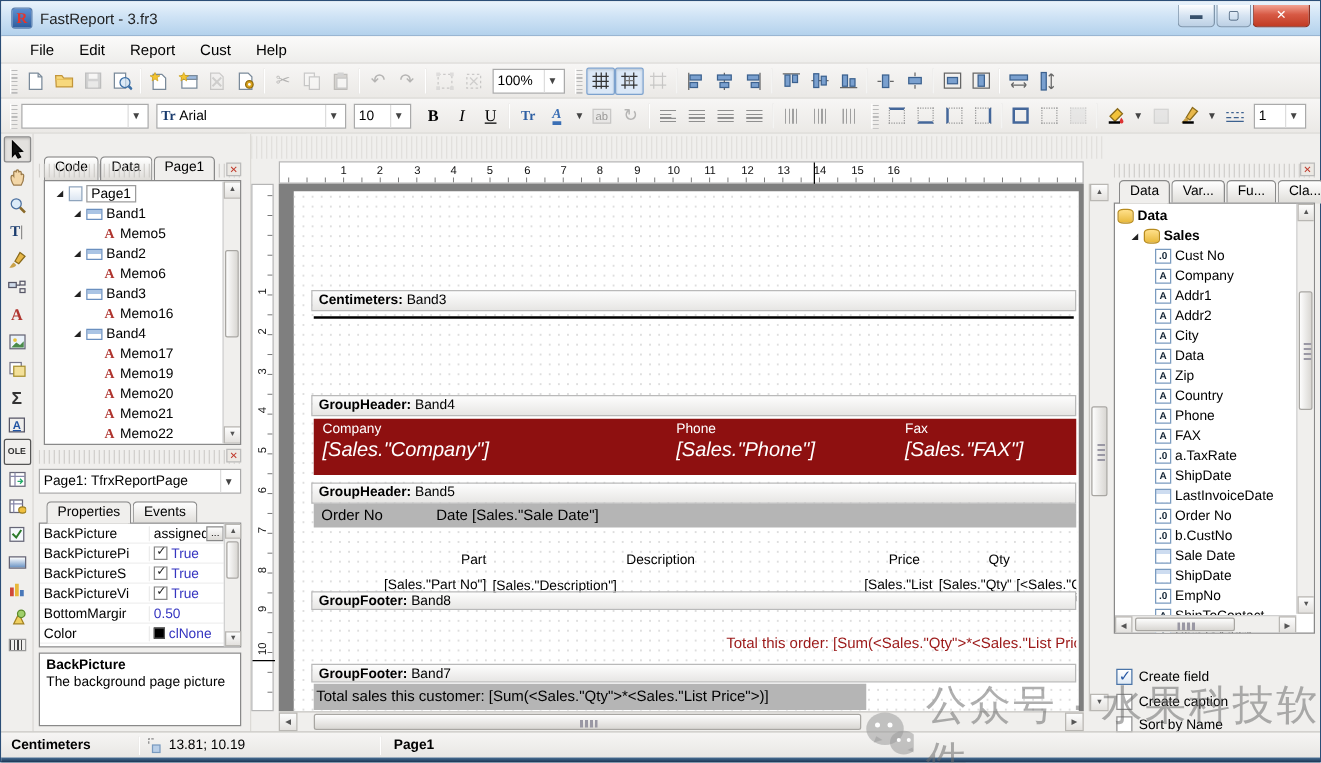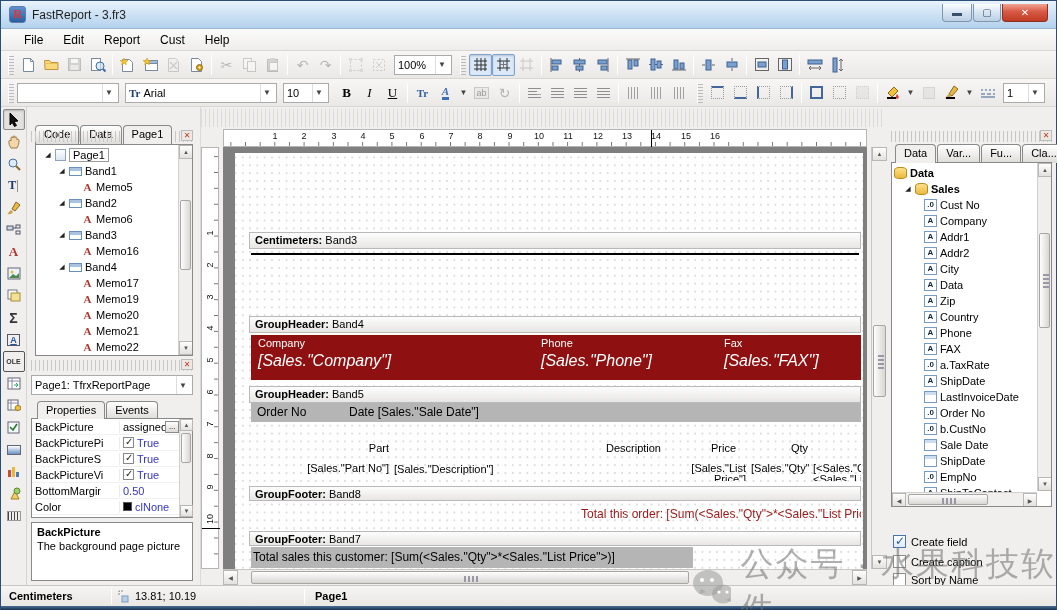--- a/index.html
+++ b/index.html
@@ -732,35 +732,35 @@
         <span style="position:absolute;left:473px;top:17px;font-size:16px;font-style:italic">[Sales."FAX"]</span>
       </div>
 
       <div class="bh" style="top:239px"><b>GroupHeader:</b> <span>Band5</span></div>
       <div class="memo" style="left:28px;top:256px;width:610px;height:19px;background:#b5b5b5;font-size:12px">
         <span style="position:absolute;left:6px;top:2px">Order No</span>
         <span style="position:absolute;left:98px;top:2px">Date [Sales."Sale Date"]</span>
       </div>
       <div class="memo" style="left:28px;top:291px;width:610px;height:20px;font-size:11px">
         <span style="position:absolute;left:58px;top:4px;width:80px;text-align:right">Part</span>
-        <span style="position:absolute;left:145px;top:4px;width:265px;text-align:right">Description</span>
+        <span style="position:absolute;left:145px;top:4px;width:265px;text-align:center">Description</span>
         <span style="position:absolute;left:415px;top:4px;width:70px;text-align:right">Price</span>
         <span style="position:absolute;left:495px;top:4px;width:62px;text-align:right">Qty</span>
         <span style="position:absolute;left:565px;top:4px;width:70px;text-align:right">Total</span>
       </div>
 
       <div class="memo" style="left:28px;top:313px;width:610px;height:23px;font-size:11px">
         <span style="position:absolute;left:40px;top:3px;width:98px;text-align:right;white-space:normal;overflow:hidden;height:18px;line-height:11px">[Sales."Part No"]</span>
         <span style="position:absolute;left:143px;top:3px;width:240px">[Sales."Description"]</span>
         <span style="position:absolute;left:433px;top:3px;width:62px;text-align:right;white-space:normal;overflow:hidden;height:18px;line-height:11px">[Sales."List Price"]</span>
         <span style="position:absolute;left:500px;top:3px;width:58px;text-align:right;white-space:normal;overflow:hidden;height:18px;line-height:11px">[Sales."Qty"]</span>
         <span style="position:absolute;left:562px;top:3px;width:76px;white-space:normal;overflow:hidden;height:18px;line-height:11px">[&lt;Sales."Qty"&gt;*&lt;Sales."List Price"&gt;]</span>
       </div>
 
-      <div class="bh" style="top:339px;height:15px"><b>GroupFooter:</b> <span>Band8</span></div>
+      <div class="bh" style="top:326px;height:15px"><b>GroupFooter:</b> <span>Band8</span></div>
       <div class="memo" style="left:28px;top:354px;width:610px;height:27px">
         <span style="position:absolute;left:330px;top:6px;width:285px;color:#9b1717;font-size:12px;overflow:hidden;white-space:nowrap">Total this order: [Sum(&lt;Sales."Qty"&gt;*&lt;Sales."List Pric</span>
       </div>
 
       <div class="bh" style="top:384px;height:15px"><b>GroupFooter:</b> <span>Band7</span></div>
       <div class="memo" style="left:28px;top:400px;width:442px;height:21px;background:#b5b5b5;font-size:12px;padding:3px 2px">Total sales this customer: [Sum(&lt;Sales."Qty"&gt;*&lt;Sales."List Price"&gt;)]</div>
     </div>
 
     <div class="cvs-vscroll">
       <div class="sarrow" style="top:0;width:15px">▲</div>

